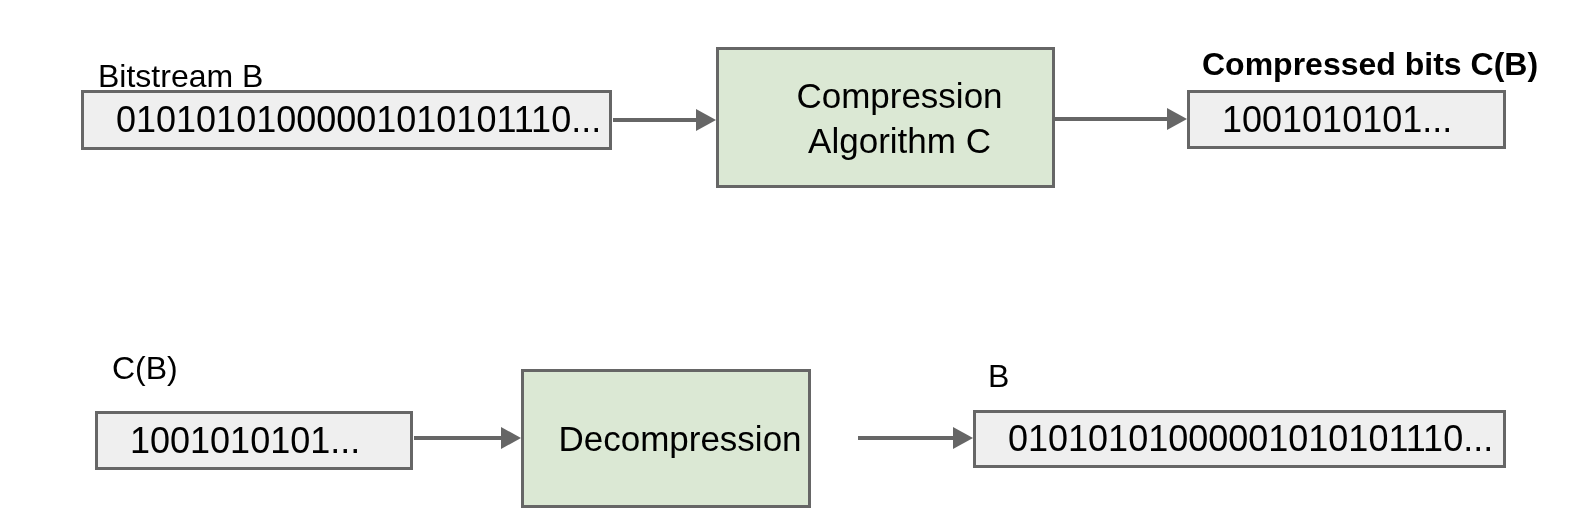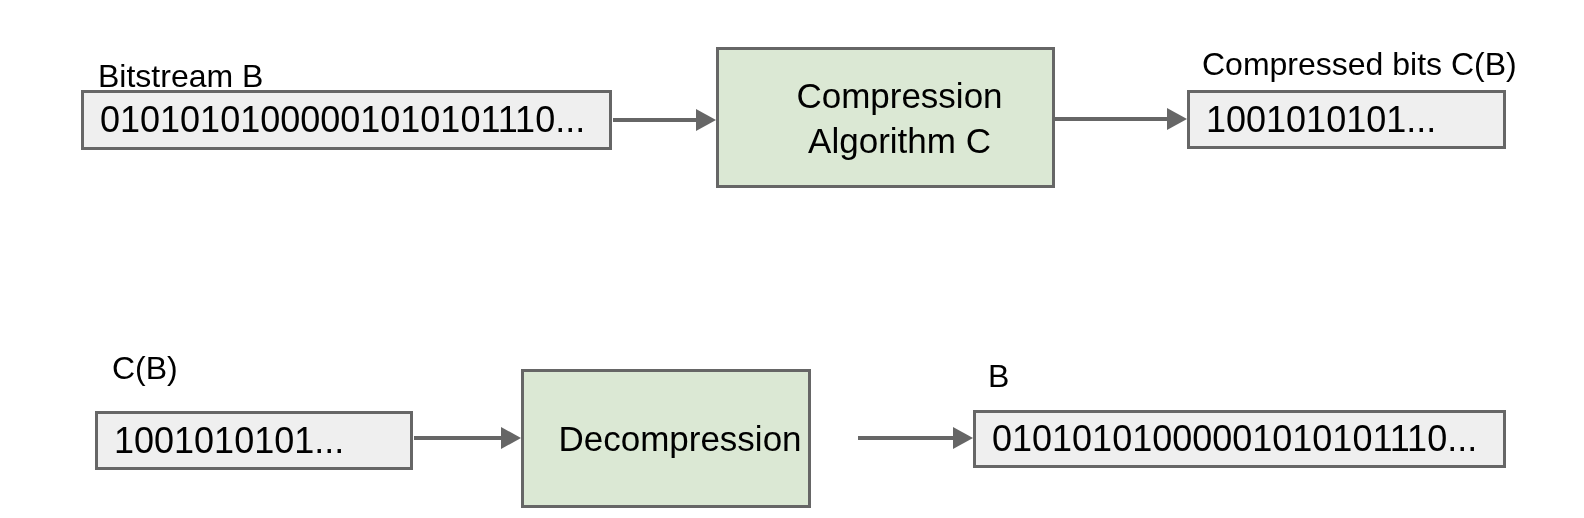--- a/index.html
+++ b/index.html
@@ -29,21 +29,21 @@
     white-space: nowrap;
     color: var(--text);
   }
 
   .io-box {
     position: absolute;
     background: var(--io-fill);
     border: 3px solid var(--border);
     display: flex;
     align-items: center;
-    padding-left: 16px;
+    padding-left: 32px;
     font-size: 36px;
     white-space: nowrap;
     overflow: hidden;
   }
 
   .process-box {
     position: absolute;
     background: var(--process-fill);
     border: 3px solid var(--border);
     display: flex;
@@ -77,21 +77,21 @@
     border-top: 11px solid transparent;
     border-bottom: 11px solid transparent;
   }
 
   
   .lbl-bitstream   { left: 98px;   top: 44px; margin-top: 12px; }
   .box-bitstream   { left: 81px;   top: 90px;  width: 531px; height: 60px; }
   .arrow-1         { left: 613px;  top: 118px; width: 83px; }
   .proc-compress   { left: 716px;  top: 47px;  width: 339px; height: 141px; }
   .arrow-2         { left: 1055px; top: 117px; width: 112px; }
-  .lbl-compressed  { left: 1202px; top: 44px; }
+  .lbl-compressed  { left: 1202px; top: 44px; font-weight: bold; }
   .box-compressed  { left: 1187px; top: 90px;  width: 319px; height: 59px; }
 
   
   .lbl-cb          { left: 112px;  top: 348px; }
   .box-cb          { left: 95px;   top: 411px; width: 318px; height: 59px; }
   .arrow-3         { left: 414px;  top: 436px; width: 87px; }
   .proc-decompress { left: 521px;  top: 369px; width: 290px; height: 139px; }
   .arrow-4         { left: 858px;  top: 436px; width: 95px; }
   .lbl-b           { left: 988px;  top: 356px; }
   .box-b           { left: 973px;  top: 410px; width: 533px; height: 58px; }

